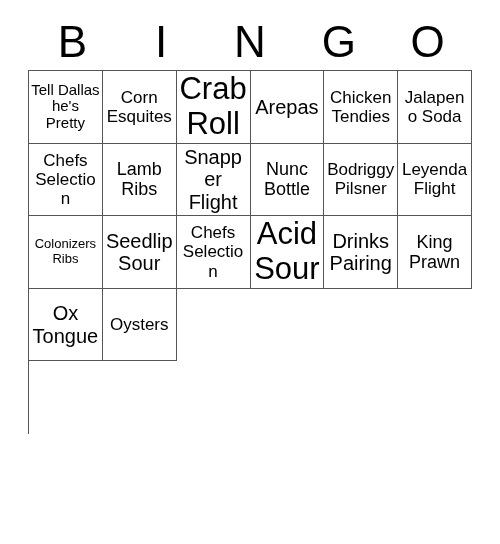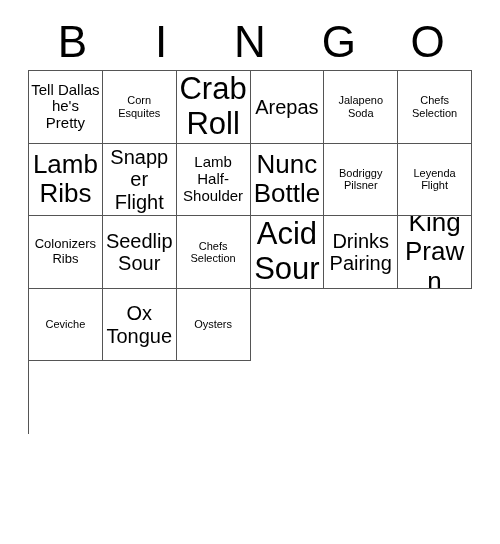--- a/index.html
+++ b/index.html
@@ -66,23 +66,23 @@
   .cell-text {
     display: block;
     width: 100%;
     line-height: 1.12;
     word-wrap: break-word;
     hyphens: none;
   }
   
   .fs-xs  .cell-text { font-size: 13px; }
   .fs-sm  .cell-text { font-size: 15px; }
-  .fs-md  .cell-text { font-size: 11px; }
+  .fs-md  .cell-text { font-size: 17px; }
   .fs-lg  .cell-text { font-size: 20px; }
-  .fs-xl  .cell-text { font-size: 26px; }
+  .fs-xl  .cell-text { font-size: 18px; }
   .fs-xxl .cell-text { font-size: 31px; }
 </style>
 </head>
 <body>
 
 <div class="card">
 
   <div class="header-row">
       <div class="header-cell">B</div>
       <div class="header-cell">I</div>
@@ -98,33 +98,33 @@
       <div class="cell fs-md">
         <span class="cell-text">Corn Esquites</span>
       </div>
       <div class="cell fs-xxl">
         <span class="cell-text">Crab Roll</span>
       </div>
       <div class="cell fs-lg">
         <span class="cell-text">Arepas</span>
       </div>
       <div class="cell fs-md">
+        <span class="cell-text">Chicken Tendies</span>
+      </div>
+      <div class="cell fs-md">
         <span class="cell-text">Jalapeno Soda</span>
       </div>
       <div class="cell fs-md">
         <span class="cell-text">Chefs Selection</span>
       </div>
       <div class="cell fs-xl">
         <span class="cell-text">Lamb Ribs</span>
       </div>
       <div class="cell fs-lg">
         <span class="cell-text">Snapper Flight</span>
-      </div>
-      <div class="cell fs-sm">
-        <span class="cell-text">Lamb Half-Shoulder</span>
       </div>
       <div class="cell fs-xl">
         <span class="cell-text">Nunc Bottle</span>
       </div>
       <div class="cell fs-md">
         <span class="cell-text">Bodriggy Pilsner</span>
       </div>
       <div class="cell fs-md">
         <span class="cell-text">Leyenda Flight</span>
       </div>
@@ -139,23 +139,20 @@
       </div>
       <div class="cell fs-xxl">
         <span class="cell-text">Acid Sour</span>
       </div>
       <div class="cell fs-lg">
         <span class="cell-text">Drinks Pairing</span>
       </div>
       <div class="cell fs-xl">
         <span class="cell-text">King Prawn</span>
       </div>
-      <div class="cell fs-md">
-        <span class="cell-text">Ceviche</span>
-      </div>
       <div class="cell fs-lg">
         <span class="cell-text">Ox Tongue</span>
       </div>
       <div class="cell fs-md">
         <span class="cell-text">Oysters</span>
       </div>
     </div>
 
 </div>
 

